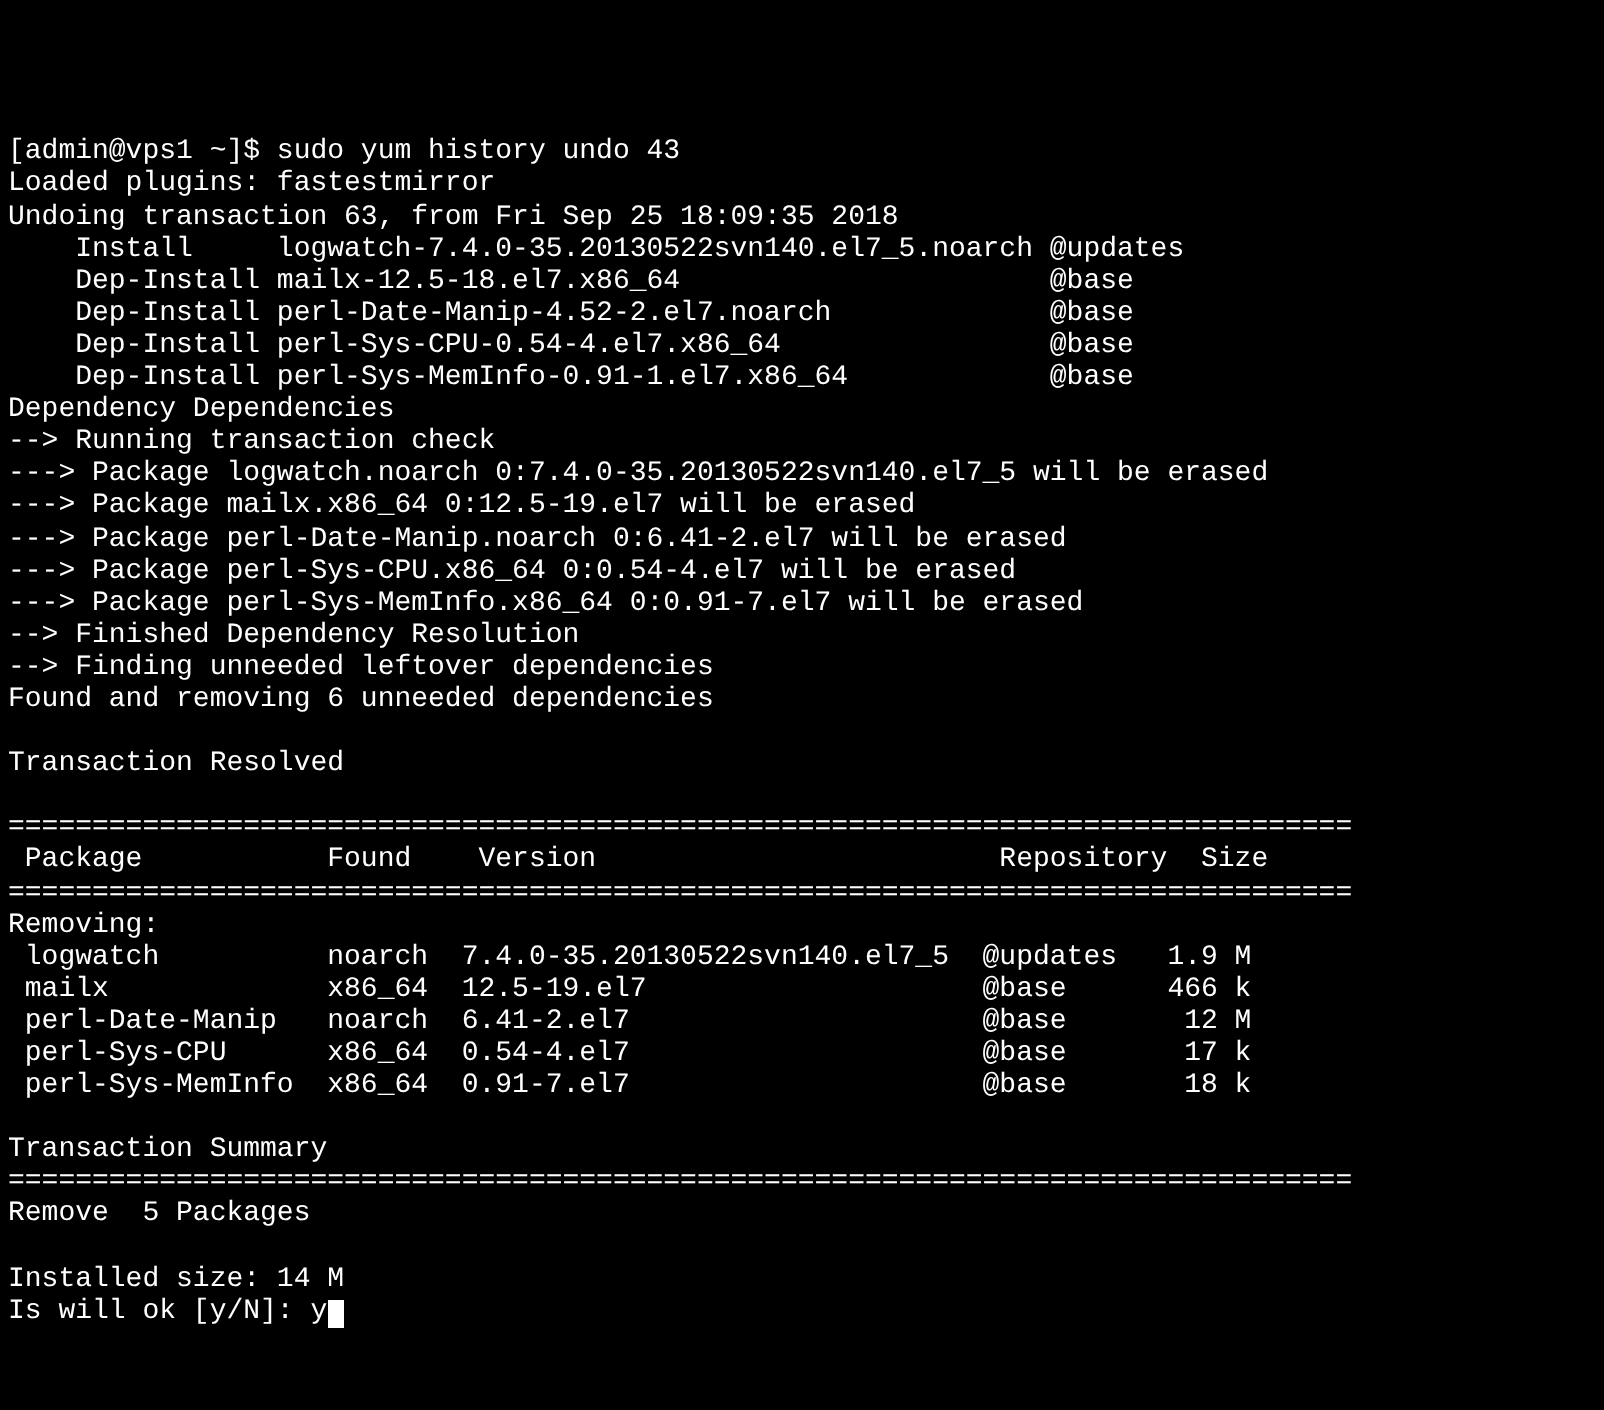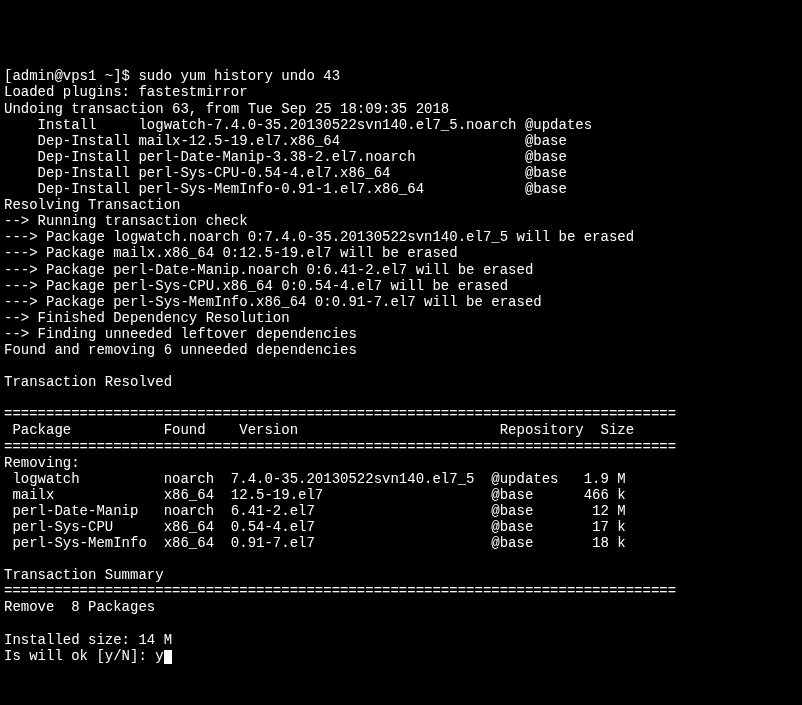--- a/index.html
+++ b/index.html
@@ -22,27 +22,27 @@
     vertical-align: text-bottom;
   }
 </style>
 </head>
 <body>
 
 
 
 <span>[admin@vps1 ~]$ sudo yum history undo 43</span>
 <span>Loaded plugins: fastestmirror</span>
-<span>Undoing transaction 63, from Tue Sep 25 18:09:35 2018</span>
+<span>Undoing transaction 63, from Fri Sep 25 18:09:35 2018</span>
 <span>    Install     logwatch-7.4.0-35.20130522svn140.el7_5.noarch @updates</span>
-<span>    Dep-Install mailx-12.5-19.el7.x86_64                      @base</span>
-<span>    Dep-Install perl-Date-Manip-3.38-2.el7.noarch             @base</span>
+<span>    Dep-Install mailx-12.5-18.el7.x86_64                      @base</span>
+<span>    Dep-Install perl-Date-Manip-4.52-2.el7.noarch             @base</span>
 <span>    Dep-Install perl-Sys-CPU-0.54-4.el7.x86_64                @base</span>
 <span>    Dep-Install perl-Sys-MemInfo-0.91-1.el7.x86_64            @base</span>
-<span>Resolving Transaction</span>
+<span>Dependency Dependencies</span>
 <span>--&gt; Running transaction check</span>
 <span>---&gt; Package logwatch.noarch 0:7.4.0-35.20130522svn140.el7_5 will be erased</span>
 <span>---&gt; Package mailx.x86_64 0:12.5-19.el7 will be erased</span>
 <span>---&gt; Package perl-Date-Manip.noarch 0:6.41-2.el7 will be erased</span>
 <span>---&gt; Package perl-Sys-CPU.x86_64 0:0.54-4.el7 will be erased</span>
 <span>---&gt; Package perl-Sys-MemInfo.x86_64 0:0.91-7.el7 will be erased</span>
 <span>--&gt; Finished Dependency Resolution</span>
 <span>--&gt; Finding unneeded leftover dependencies</span>
 <span>Found and removing 6 unneeded dependencies</span>
 <span></span>
@@ -53,19 +53,19 @@
 <span>================================================================================</span>
 <span>Removing:</span>
 <span> logwatch          noarch  7.4.0-35.20130522svn140.el7_5  @updates   1.9 M</span>
 <span> mailx             x86_64  12.5-19.el7                    @base      466 k</span>
 <span> perl-Date-Manip   noarch  6.41-2.el7                     @base       12 M</span>
 <span> perl-Sys-CPU      x86_64  0.54-4.el7                     @base       17 k</span>
 <span> perl-Sys-MemInfo  x86_64  0.91-7.el7                     @base       18 k</span>
 
 <span>Transaction Summary</span>
 <span>================================================================================</span>
-<span>Remove  8 Packages</span>
+<span>Remove  5 Packages</span>
 
 <span>Installed size: 14 M</span>
 <span>Is will ok [y/N]: y</span><span class="cursor"></span>
 
 
 
 
 </body></html>

